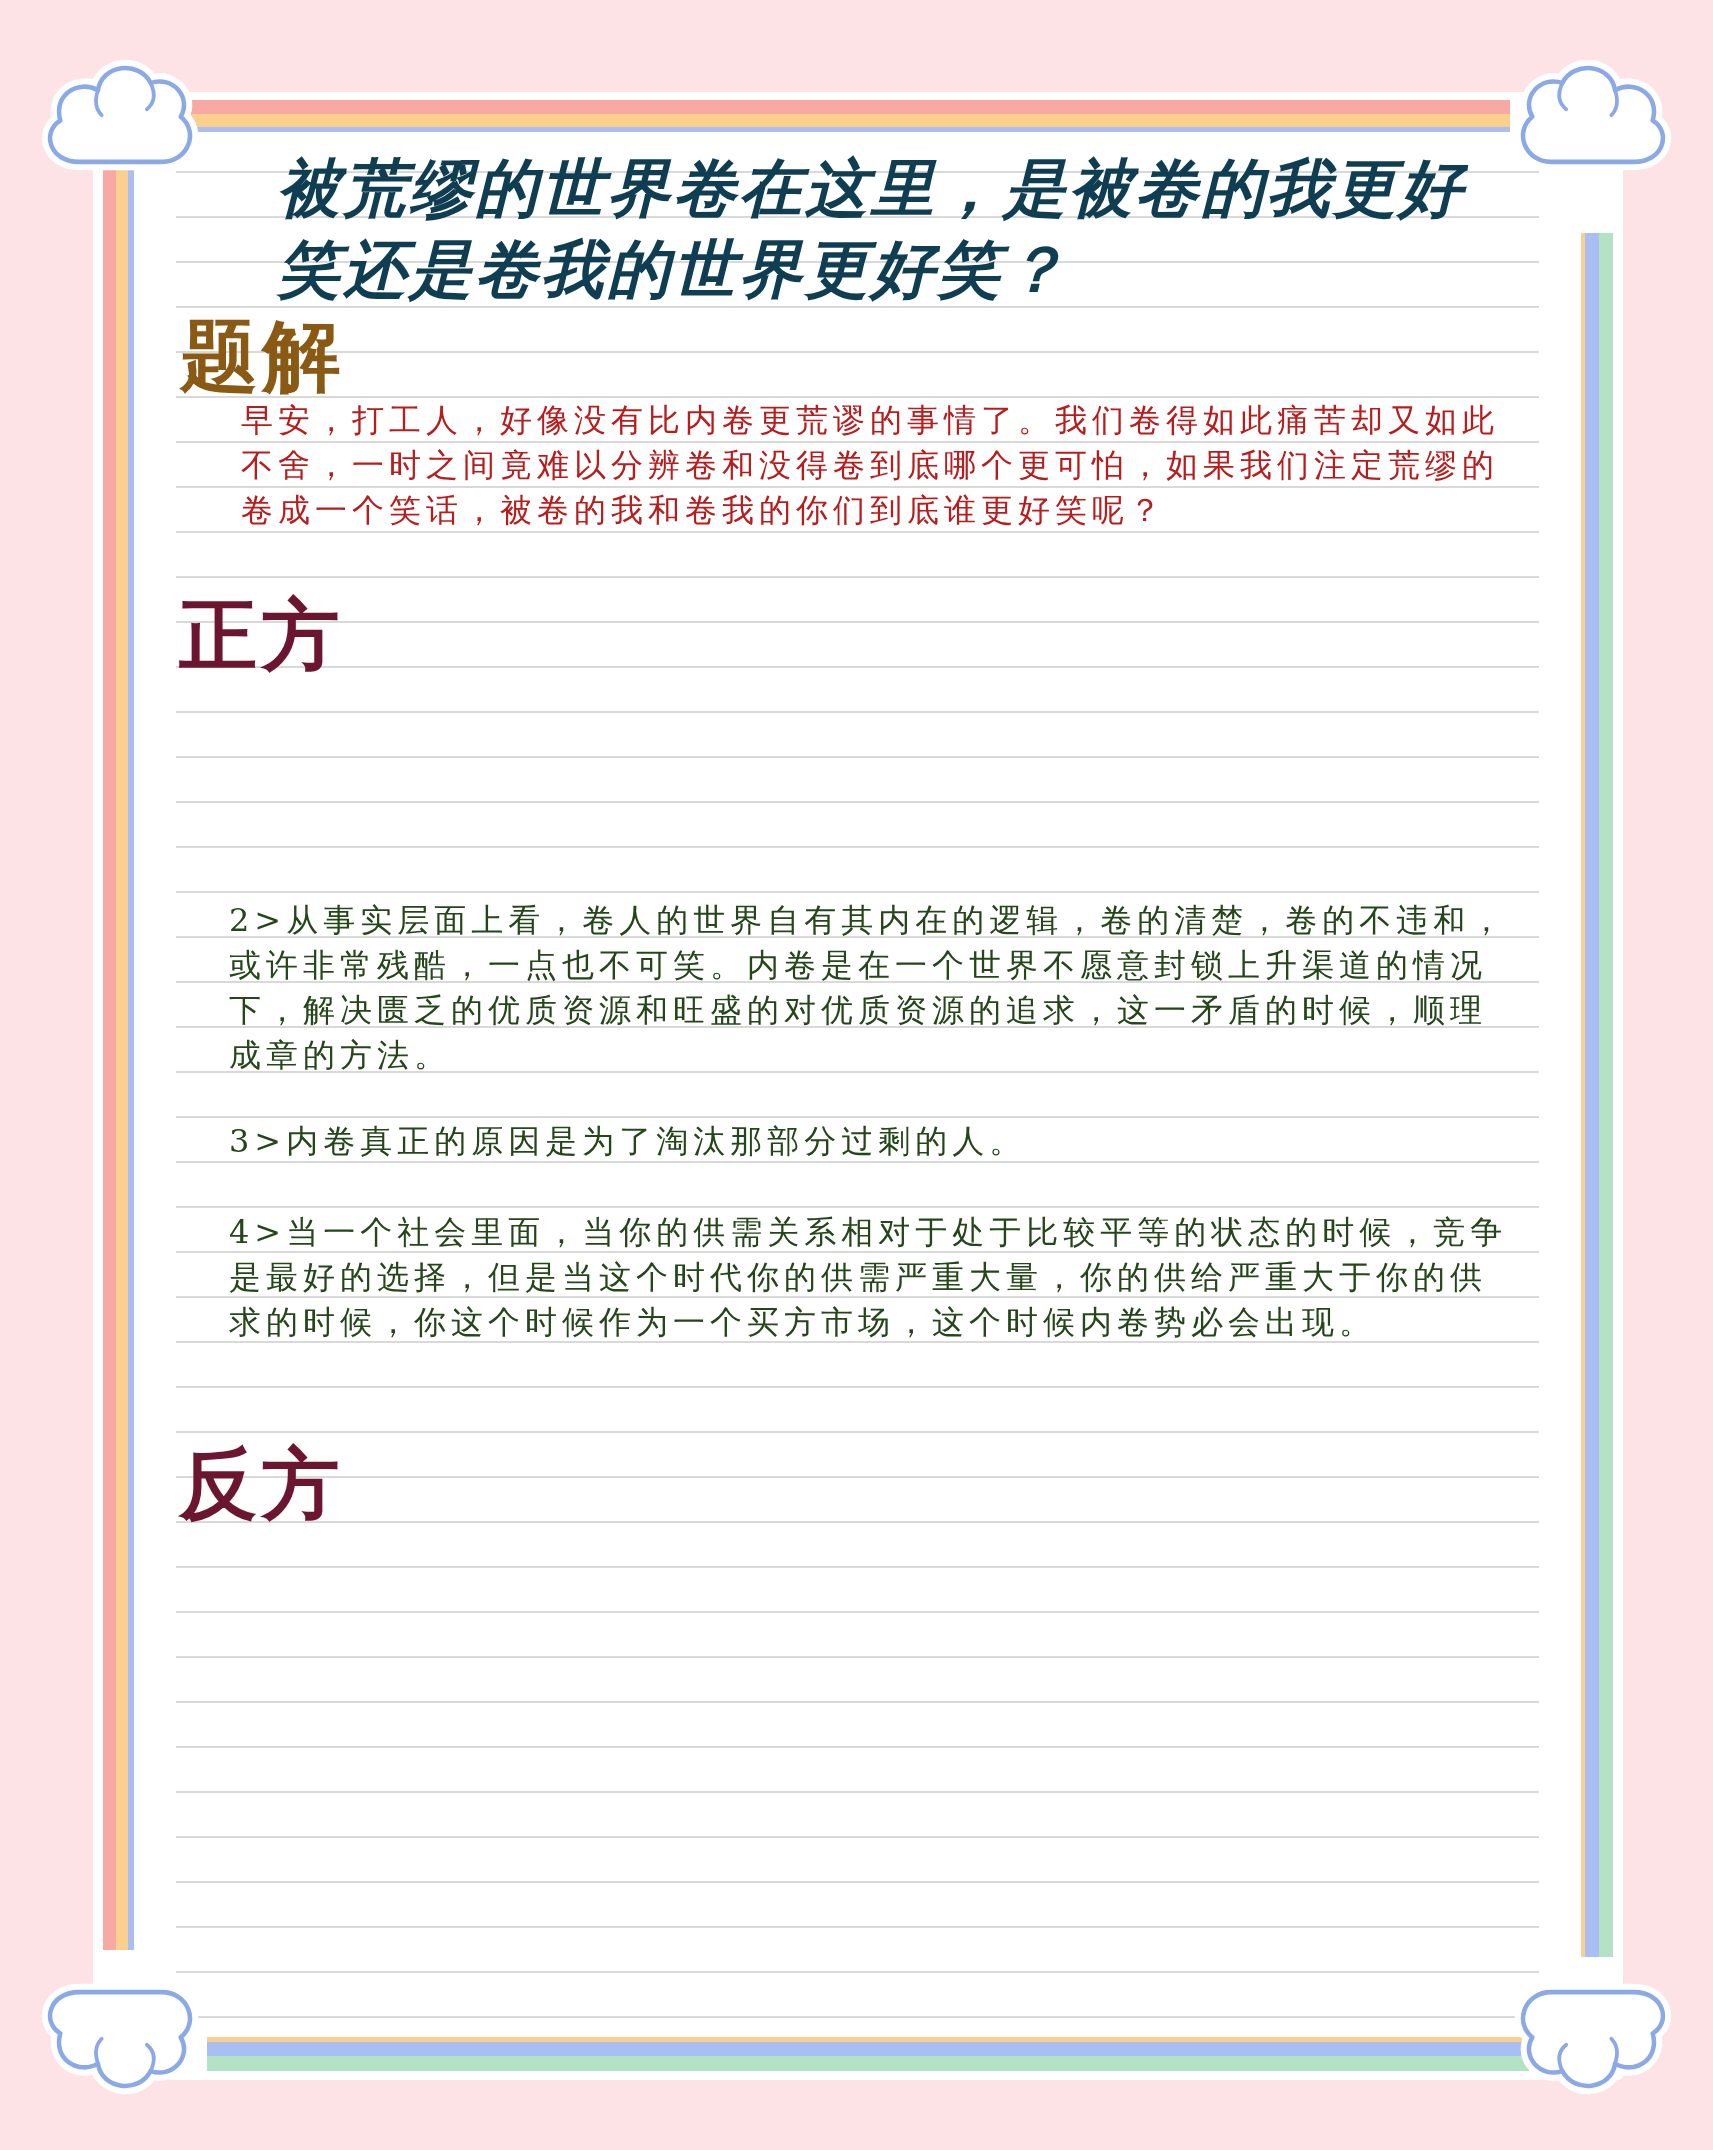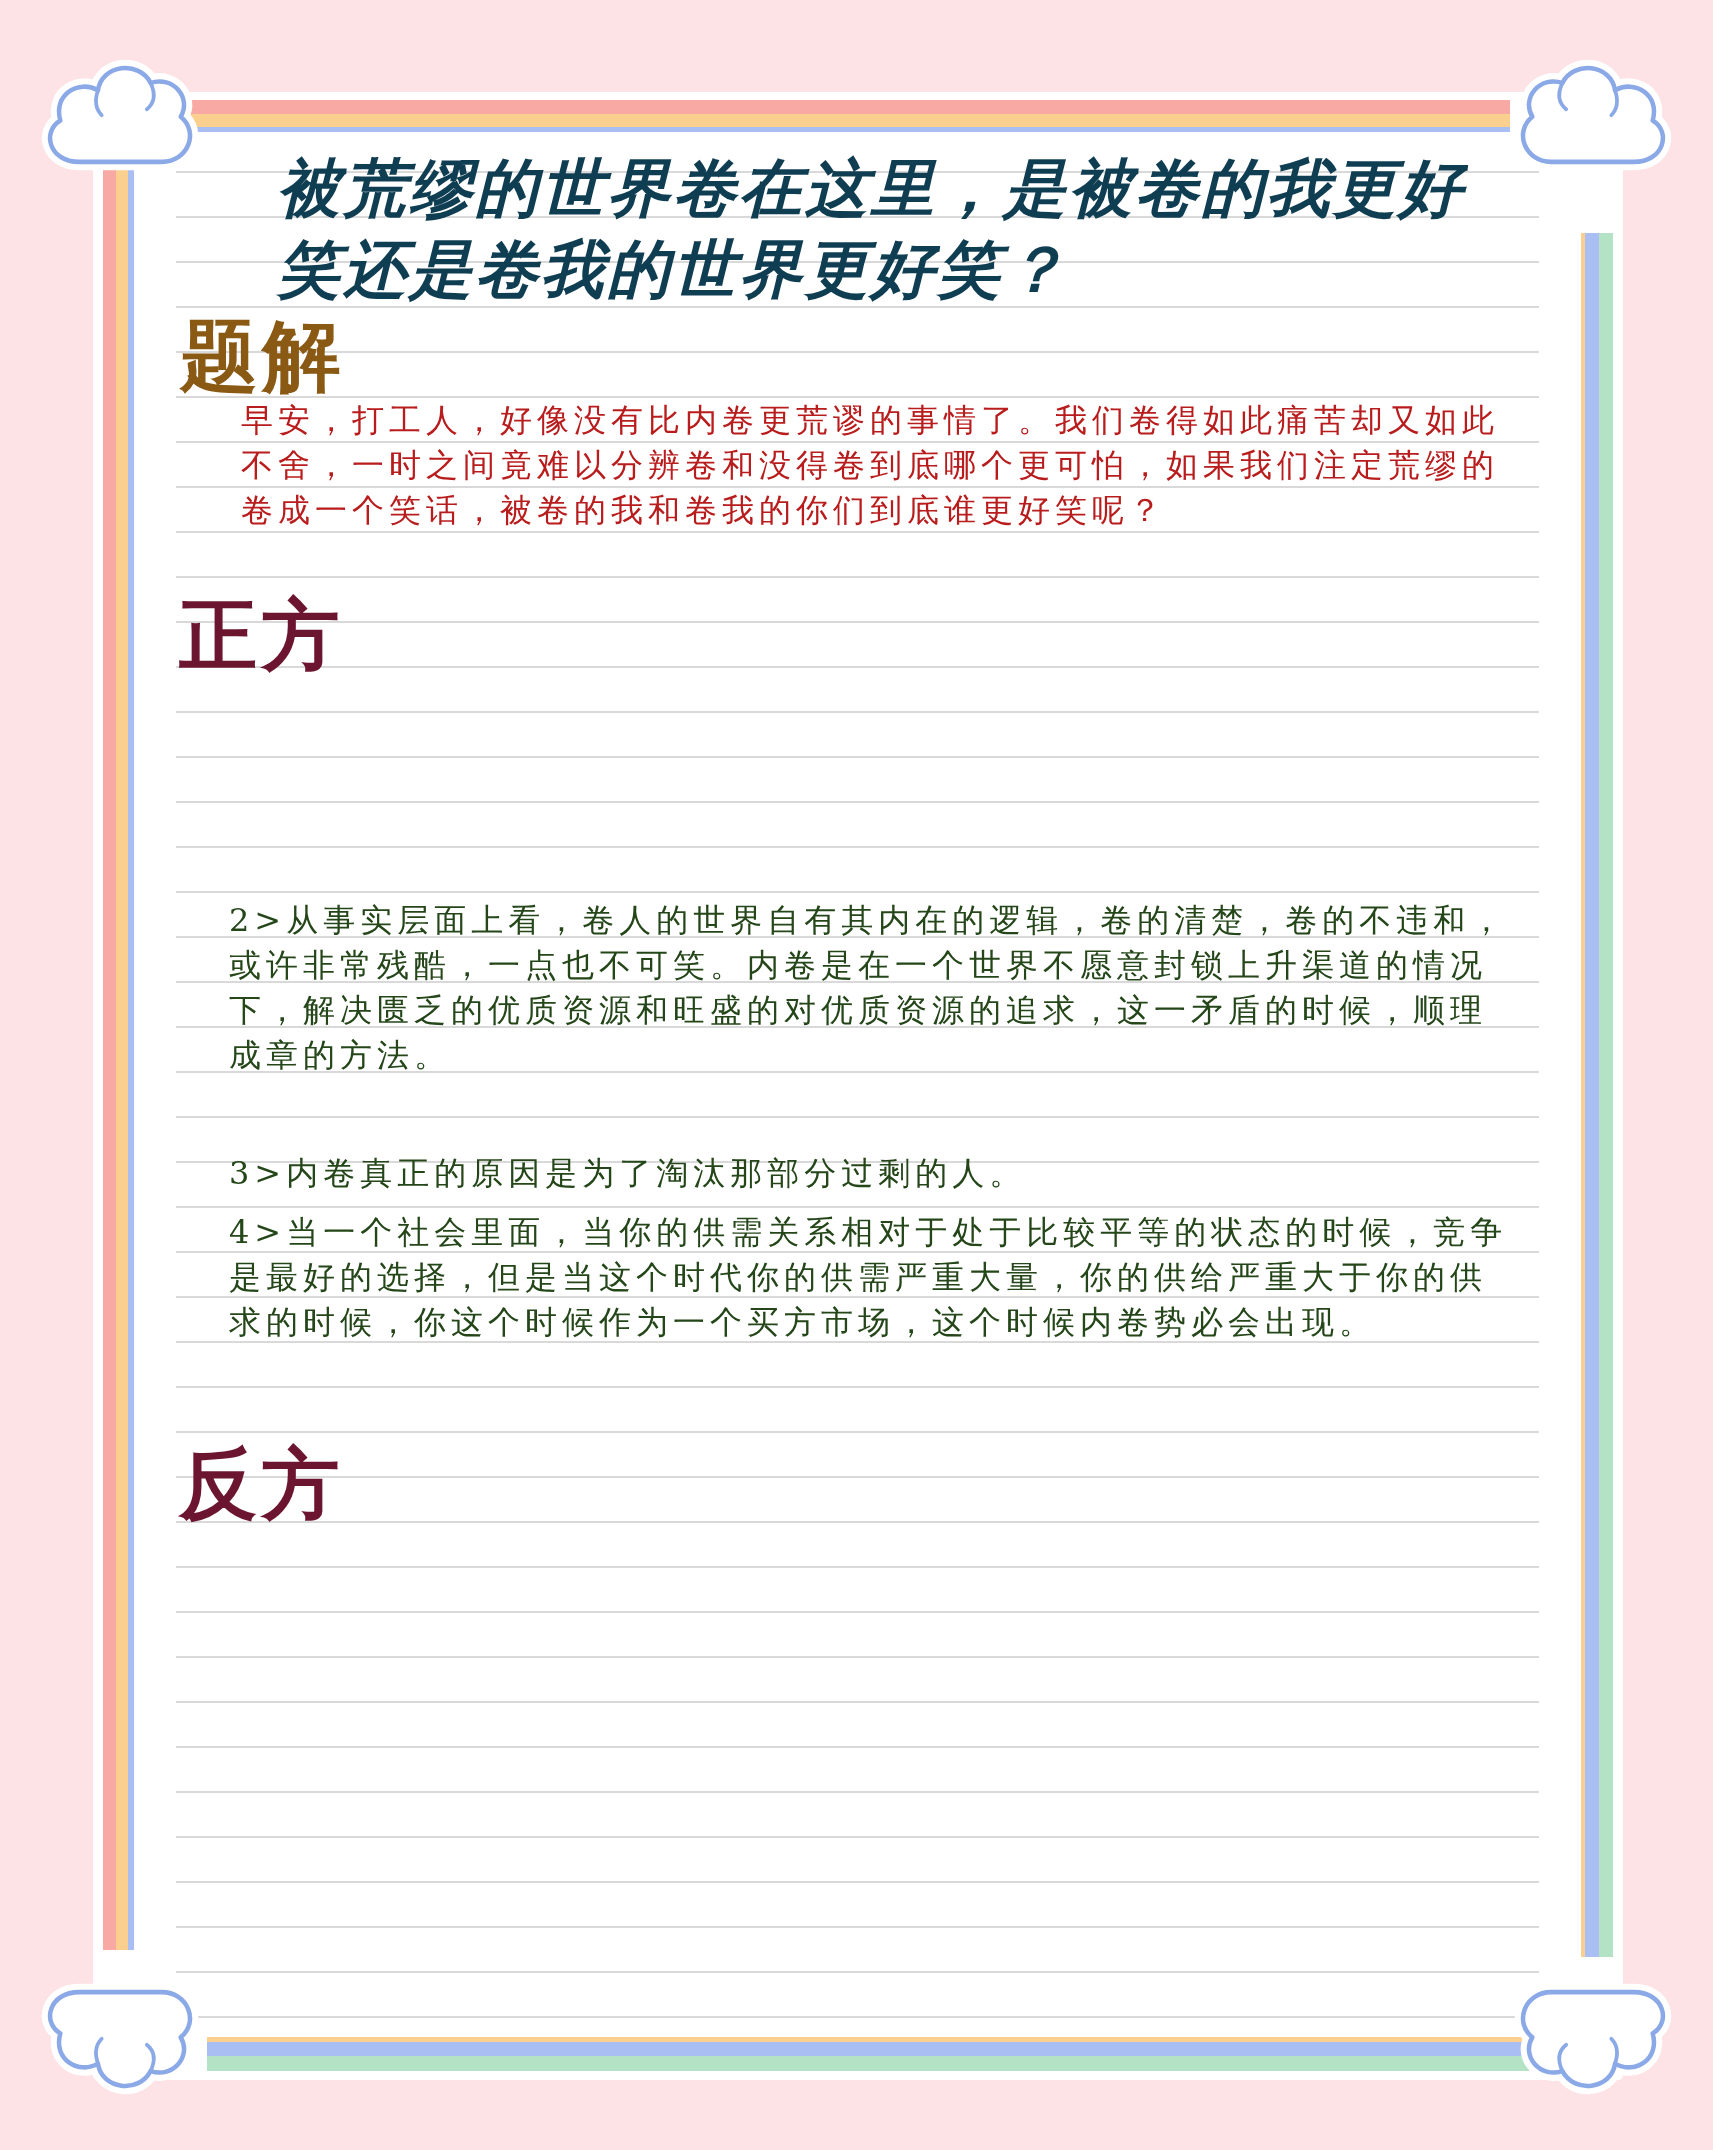--- a/index.html
+++ b/index.html
@@ -70,21 +70,21 @@
 
   .para {
     position: absolute; margin: 0;
     font-family: "DejaVu Serif", serif;
     font-size: 32px; line-height: 45px; letter-spacing: 5px;
   }
   .p-intro { left: 241px; top: 398px; width: 1280px; color: #b91c1c; }
   .green { color: #244619; }
   .p1 { left: 229px; top: 675px; width: 1280px; }
   .p2 { left: 229px; top: 898px; width: 1280px; }
-  .p3 { left: 229px; top: 1119px; width: 1280px; margin-top: 32px; }
+  .p3 { left: 229px; top: 1119px; width: 1280px; }
   .p4 { left: 229px; top: 1210px; width: 1280px; }
   .p-fan { left: 239px; top: 1533px; width: 1280px; }
 </style>
 </head>
 <body>
 
 <div class="frame-white"></div>
 
 <div class="stripe s-top-pink"></div>
 <div class="stripe s-top-orange"></div>

